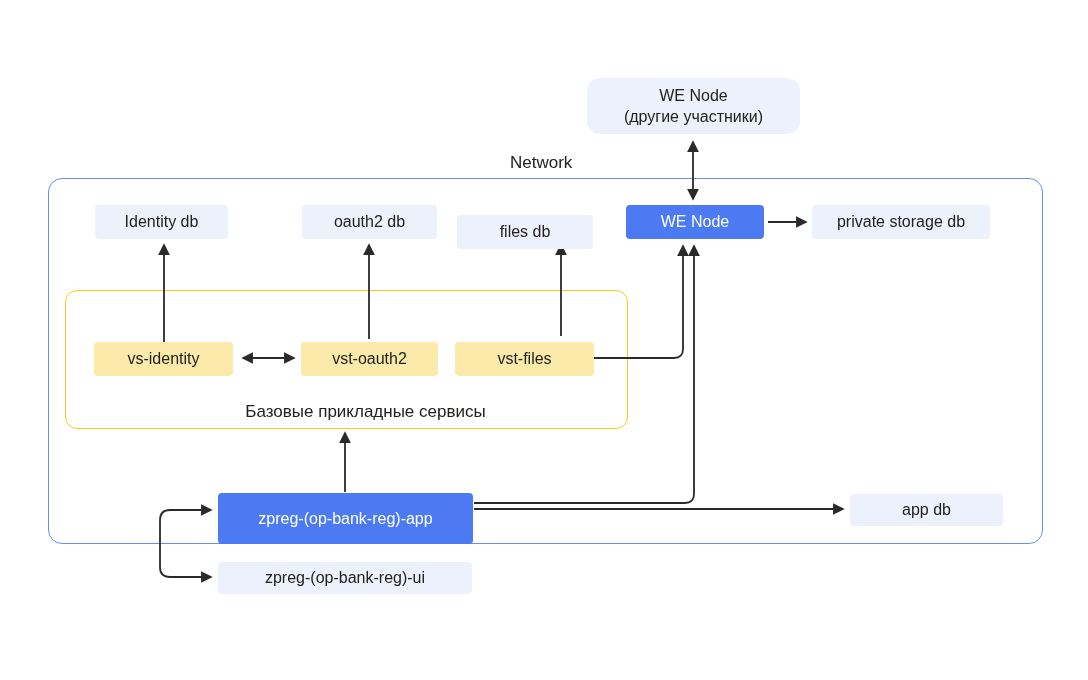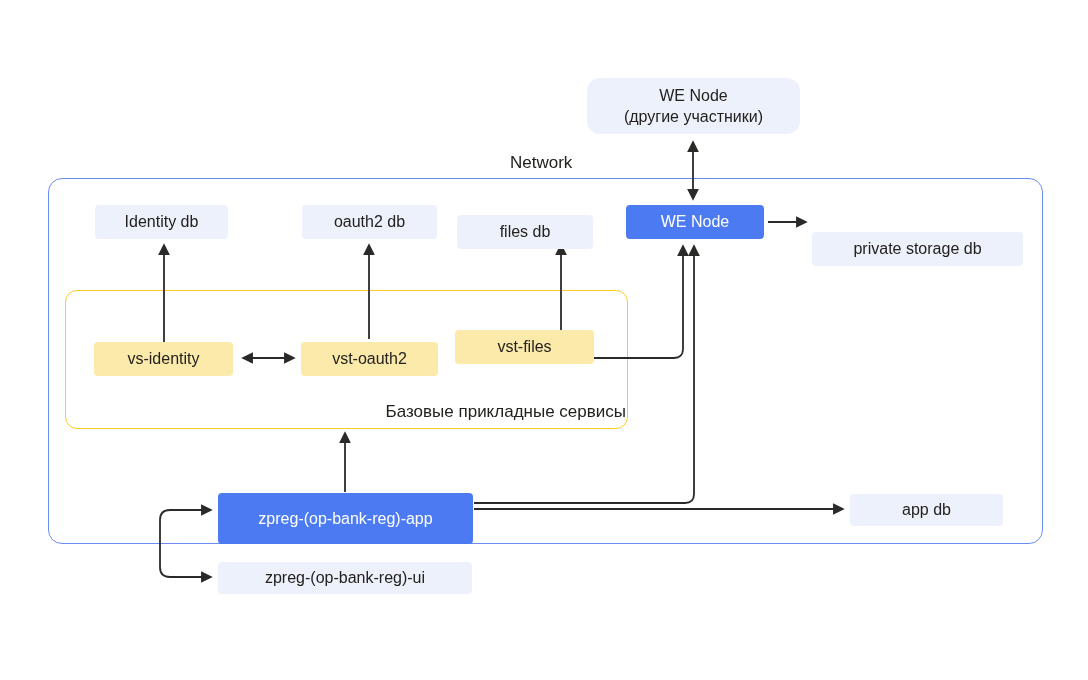--- a/index.html
+++ b/index.html
@@ -13,21 +13,21 @@
     background:#edf1fb;border-radius:4px;font-size:16px;color:#23221f;
     white-space:nowrap;z-index:3;
   }
   .node.blue{background:#4b7af2;color:#ffffff;}
   .node.yellow{background:#fcEAaa;background:#fceaaa;}
   .node.multiline{flex-direction:column;line-height:21px;border-radius:13px;}
   .group-rect{position:absolute;border-radius:14px;z-index:1;}
   .net-rect{border:1.5px solid #6b8cf2;}
   .svc-rect{border:1.5px solid #fcca1e;border-radius:12px;}
   .floating-label{position:absolute;font-size:17px;color:#23221f;z-index:2;}
-  .centered{text-align:right;}
+  .centered{text-align:center;margin-left:20px;}
   svg{z-index:2;}
 </style>
 </head>
 <body>
 
 <div class="canvas">
 
   <div class="group-rect net-rect" style="left:48px;top:178px;width:993px;height:364px;"></div>
   <div class="group-rect svc-rect" style="left:65px;top:290px;width:561px;height:137px;"></div>
 
@@ -57,23 +57,23 @@
 
   <div class="node multiline" style="left:587px;top:78px;width:213px;height:56px;">
     <span>WE Node</span>
     <span>(другие участники)</span>
   </div>
 
   <div class="node" style="left:95px;top:205px;width:133px;height:34px;">Identity db</div>
   <div class="node" style="left:302px;top:205px;width:135px;height:34px;">oauth2 db</div>
   <div class="node" style="left:457px;top:215px;width:136px;height:34px;">files db</div>
   <div class="node blue" style="left:626px;top:205px;width:138px;height:34px;">WE Node</div>
-  <div class="node" style="left:812px;top:205px;width:211px;height:34px;margin-top:27px;">private storage db</div>
+  <div class="node" style="left:812px;top:205px;width:178px;height:34px;">private storage db</div>
 
   <div class="node yellow" style="left:94px;top:342px;width:139px;height:34px;">vs-identity</div>
   <div class="node yellow" style="left:301px;top:342px;width:137px;height:34px;text-align:right;">vst-oauth2</div>
-  <div class="node yellow" style="left:455px;top:330px;width:139px;height:34px;">vst-files</div>
+  <div class="node yellow" style="left:455px;top:342px;width:139px;height:34px;">vst-files</div>
 
   <div class="node blue" style="left:218px;top:493px;width:255px;height:51px;">zpreg-(op-bank-reg)-app</div>
   <div class="node" style="left:850px;top:494px;width:153px;height:32px;">app db</div>
   <div class="node" style="left:218px;top:562px;width:254px;height:32px;">zpreg-(op-bank-reg)-ui</div>
 
 </div>
 
 </body></html>

